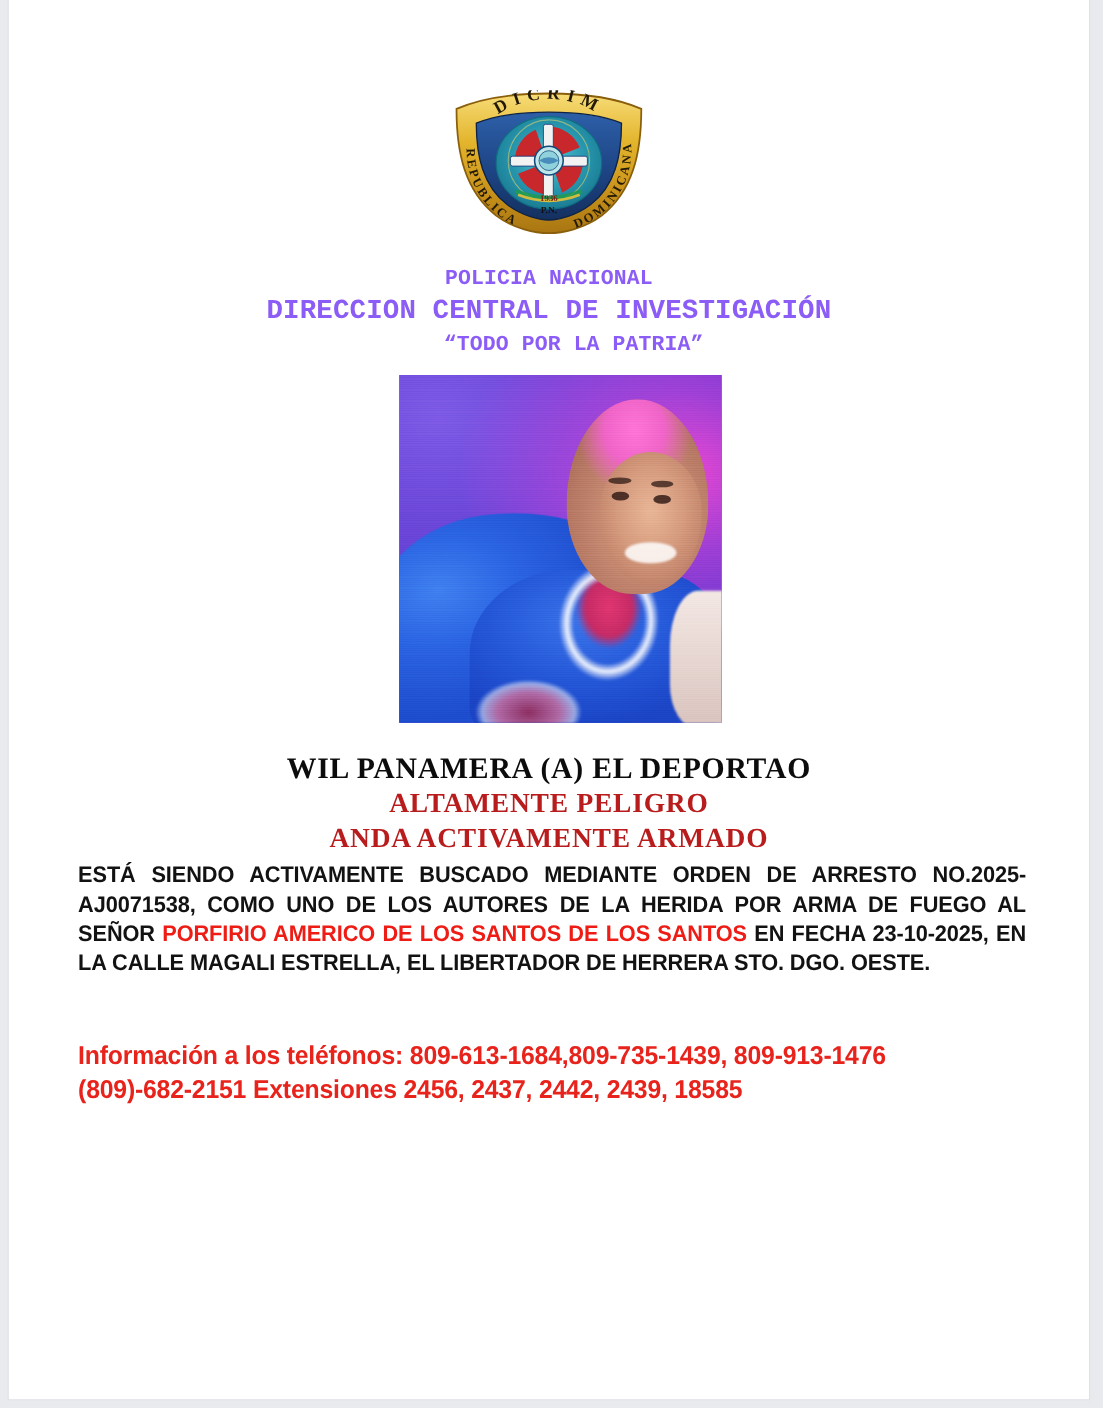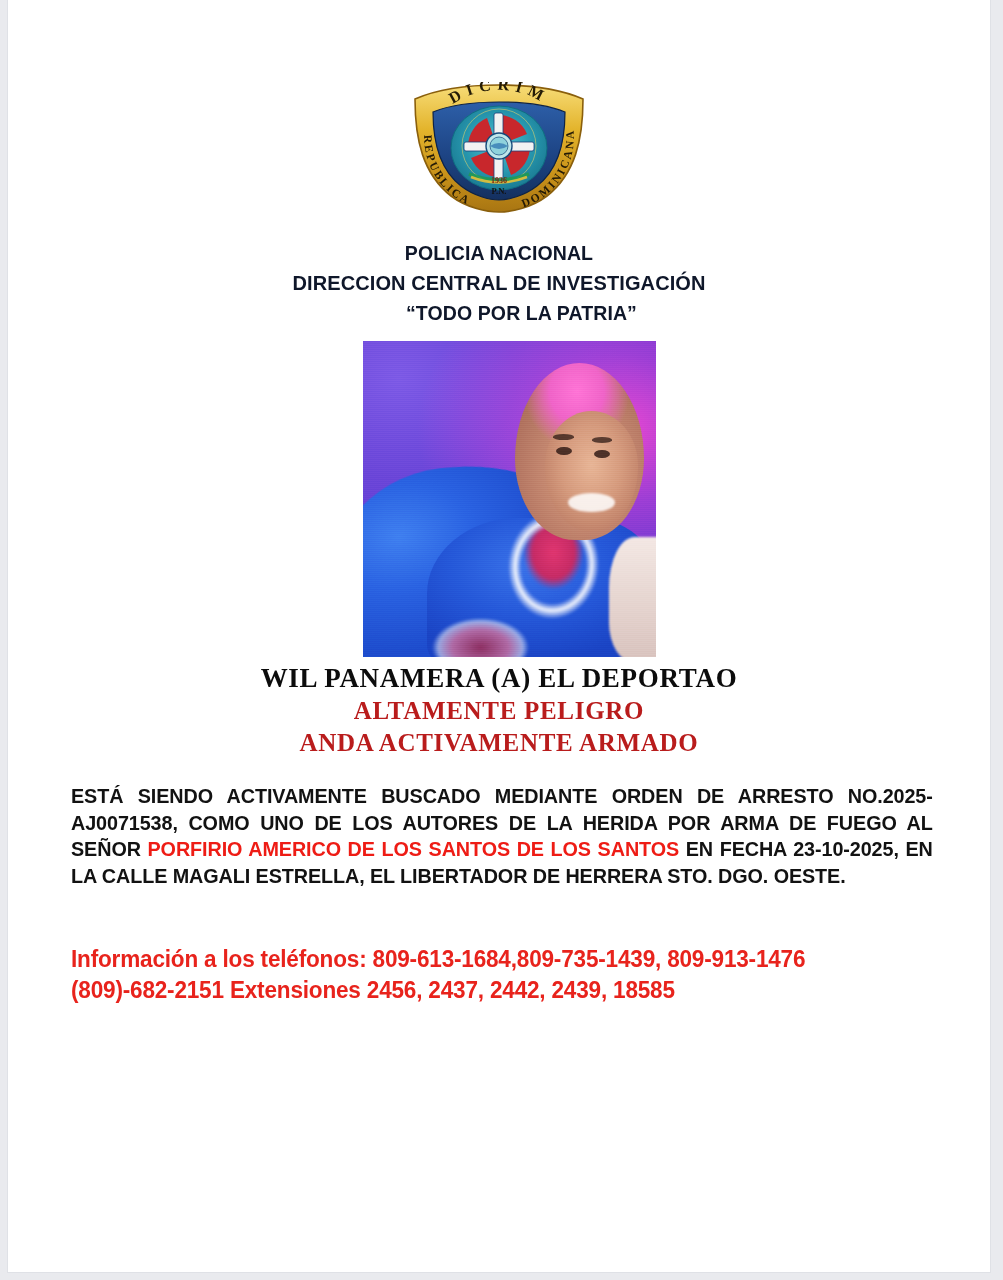--- a/index.html
+++ b/index.html
@@ -45,28 +45,28 @@
 
   
   #header-block {
     position: absolute;
     left: 0;
     top: 238px;
     width: 982px;
     text-align: center;
   }
   .hdr-line {
-    font-family: Liberation Sans, sans-serif;
+    font-family: Liberation Mono, monospace;
     font-weight: bold;
-    color: #0f172a;
+    color: #8b5cf6;
     letter-spacing: 0.1px;
     white-space: nowrap;
   }
   #hdr-1 { font-size: 19.5px; line-height: 30px; }
-  #hdr-2 { font-size: 20px; line-height: 30px; }
+  #hdr-2 { font-size: 25px; line-height: 30px; }
   #hdr-3 { font-size: 19.5px; line-height: 30px; margin-left: 45px; }
 
   
   #photo-wrap {
     position: absolute;
     left: 355px;
     top: 341px;
     width: 293px;
     height: 316px;
   }
@@ -207,21 +207,21 @@
     inset: 0;
     background:
       repeating-linear-gradient(0deg, rgba(255,255,255,0.035) 0px, rgba(255,255,255,0.035) 1px, rgba(0,0,0,0.025) 1px, rgba(0,0,0,0.025) 2px);
     mix-blend-mode: overlay;
   }
 
   
   #name-block {
     position: absolute;
     left: 0;
-    top: 662px;
+    top: 682px;
     width: 982px;
     text-align: center;
   }
   .serif-line {
     font-family: "Liberation Serif", "DejaVu Serif", serif;
     font-weight: bold;
     letter-spacing: 0.7px;
     white-space: nowrap;
   }
   #subject-name {

